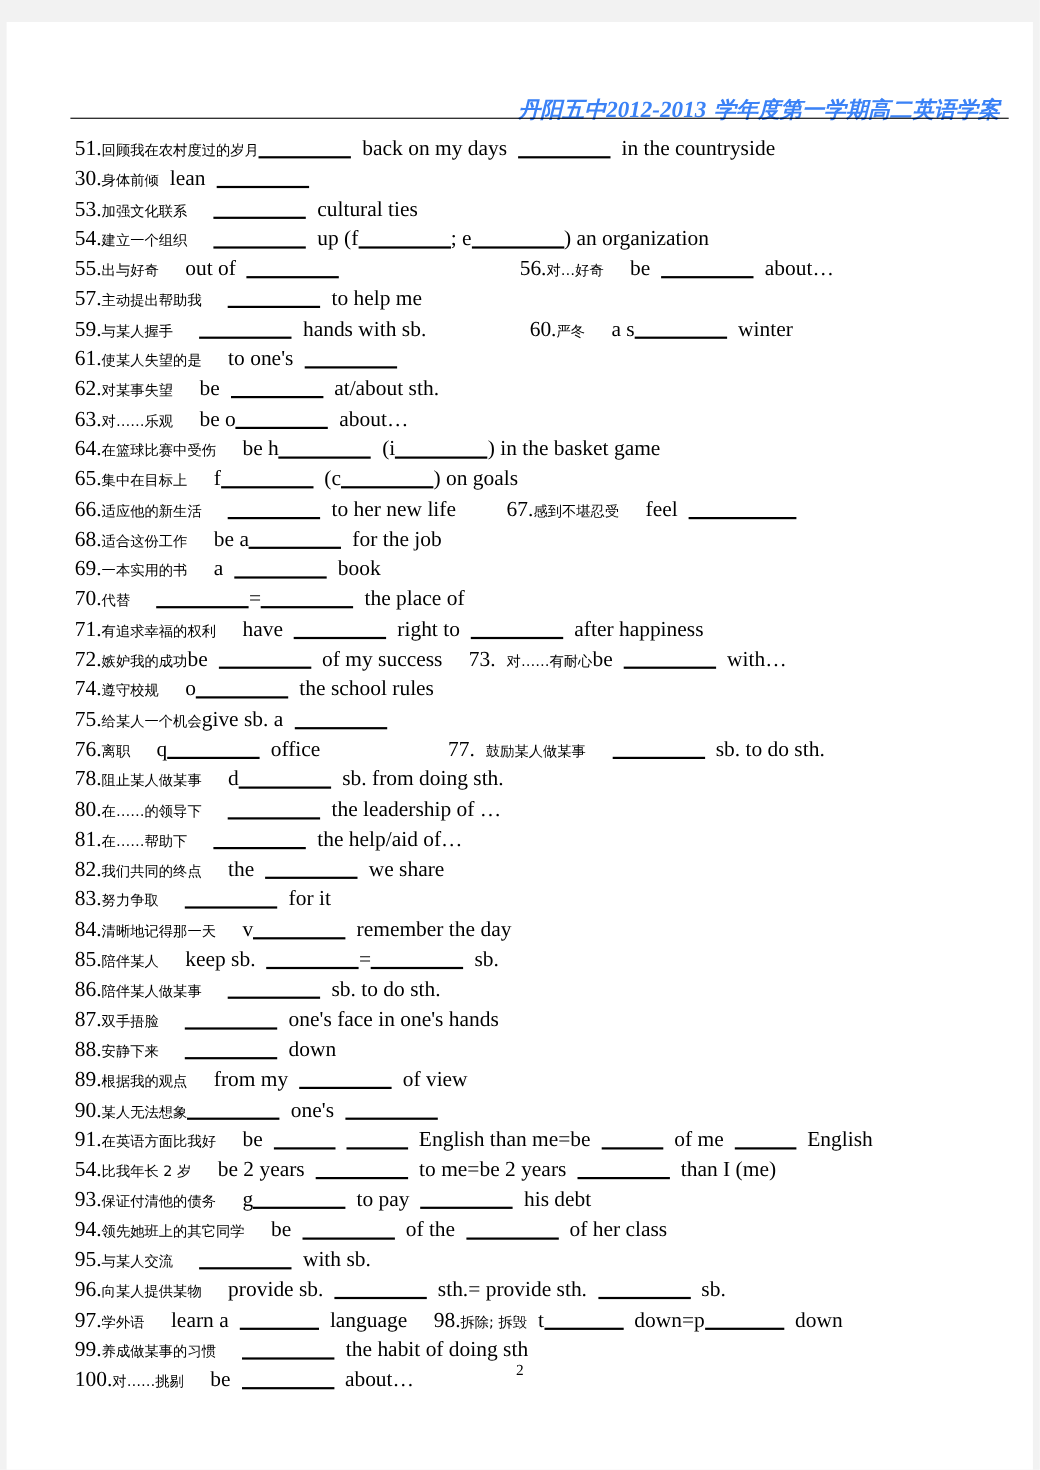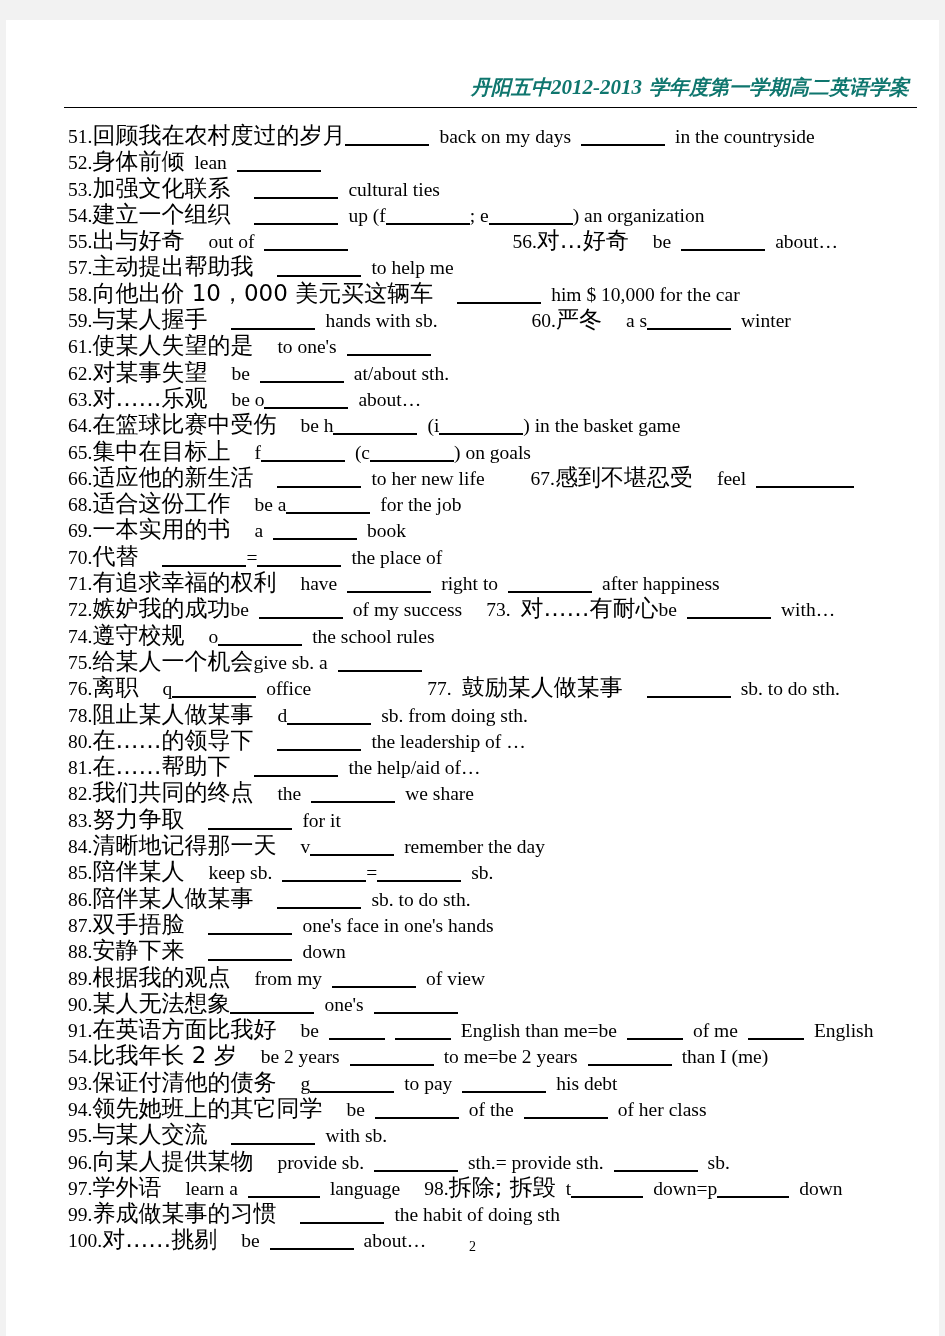--- a/index.html
+++ b/index.html
@@ -25,27 +25,27 @@
   .header-zone {
     position: absolute;
     left: 0;
     top: 0;
     width: 933px;
     height: 96px;
   }
   .header-title {
     position: absolute;
     right: 30px;
-    bottom: 15px;
+    bottom: 3px;
     font-family: "Liberation Serif", "DejaVu Serif", serif;
     font-size: 21px;
     font-style: italic;
     font-weight: bold;
     white-space: nowrap;
-    color: #0f766e;
+    color: #3b82f6;
     letter-spacing: 0px;
   }
   .header-title .cn {
     font-family: "DejaVu Sans", sans-serif;
     font-style: italic;
     font-weight: bold;
     font-size: 20px;
   }
   .header-rule {
     position: absolute;
@@ -64,21 +64,21 @@
   }
   .line {
     font-size: 19.5px;
     line-height: 25.3px;
     white-space: nowrap;
     color: #000;
     font-family: "Liberation Serif", "DejaVu Serif", serif;
   }
   .cn {
     font-family: "DejaVu Sans", "Liberation Sans", sans-serif;
-    font-size: 23px;
+    font-size: 13px;
   }
   .num {
     font-family: "Liberation Serif", "DejaVu Serif", serif;
     font-size: 19.5px;
     margin-top: 44px;
   }
   
   .bl {
     display: inline-block;
     border-bottom: 2.2px solid #000;
@@ -112,31 +112,30 @@
 
   <div class="header-zone">
     <div class="header-title"><span class="cn">丹阳五中</span><span>2012-2013</span><span class="cn"> 学年度第一学期高二英语学案</span></div>
     <div class="header-rule"></div>
   </div>
 
   <div class="body-zone">
 
     <div class="line"><span class="num">51.</span><span class="cn">回顾我在农村度过的岁月</span><span class="bl w4"></span><span class="sp"></span><span>back on my days</span><span class="sp"></span><span class="bl w4"></span><span class="sp"></span><span>in the countryside</span></div>
 
-    <div class="line"><span class="num">52.</span><span class="cn">身体前倾</span><span class="sp"></span><span>lean</span><span class="sp"></span><span class="bl w4"></span></div>
+    <div class="line"><span class="num">30.</span><span class="cn">身体前倾</span><span class="sp"></span><span>lean</span><span class="sp"></span><span class="bl w4"></span></div>
 
     <div class="line"><span class="num">53.</span><span class="cn">加强文化联系</span><span class="sp2"></span><span class="bl w4"></span><span class="sp"></span><span>cultural ties</span></div>
 
     <div class="line"><span class="num">54.</span><span class="cn">建立一个组织</span><span class="sp2"></span><span class="bl w4"></span><span class="sp"></span><span>up (f</span><span class="bl w4"></span><span>; e</span><span class="bl w4"></span><span>) an organization</span></div>
 
     <div class="line"><span class="num">55.</span><span class="cn">出与好奇</span><span class="sp2"></span><span>out of</span><span class="sp"></span><span class="bl w4"></span><span class="sp4"></span><span class="sp4"></span><span class="sp2"></span><span class="num">56.</span><span class="cn">对…好奇</span><span class="sp2"></span><span>be</span><span class="sp"></span><span class="bl w4"></span><span class="sp"></span><span>about…</span></div>
 
     <div class="line"><span class="num">57.</span><span class="cn">主动提出帮助我</span><span class="sp2"></span><span class="bl w4"></span><span class="sp"></span><span>to help me</span></div>
 
-    <div class="line"><span class="num">58.</span><span class="cn">向他出价 10，000 美元买这辆车</span><span class="sp2"></span><span class="bl w4"></span><span class="sp"></span><span>him $ 10,000 for the car</span></div>
 
     <div class="line"><span class="num">59.</span><span class="cn">与某人握手</span><span class="sp2"></span><span class="bl w4"></span><span class="sp"></span><span>hands with sb.</span><span class="sp4"></span><span class="sp2"></span><span class="num">60.</span><span class="cn">严冬</span><span class="sp2"></span><span>a s</span><span class="bl w4"></span><span class="sp"></span><span>winter</span></div>
 
     <div class="line"><span class="num">61.</span><span class="cn">使某人失望的是</span><span class="sp2"></span><span>to one's</span><span class="sp"></span><span class="bl w4"></span></div>
 
     <div class="line"><span class="num">62.</span><span class="cn">对某事失望</span><span class="sp2"></span><span>be</span><span class="sp"></span><span class="bl w4"></span><span class="sp"></span><span>at/about sth.</span></div>
 
     <div class="line"><span class="num">63.</span><span class="cn">对……乐观</span><span class="sp2"></span><span>be o</span><span class="bl w4"></span><span class="sp"></span><span>about…</span></div>
 
     <div class="line"><span class="num">64.</span><span class="cn">在篮球比赛中受伤</span><span class="sp2"></span><span>be h</span><span class="bl w4"></span><span class="sp"></span><span>(i</span><span class="bl w4"></span><span>) in the basket game</span></div>

